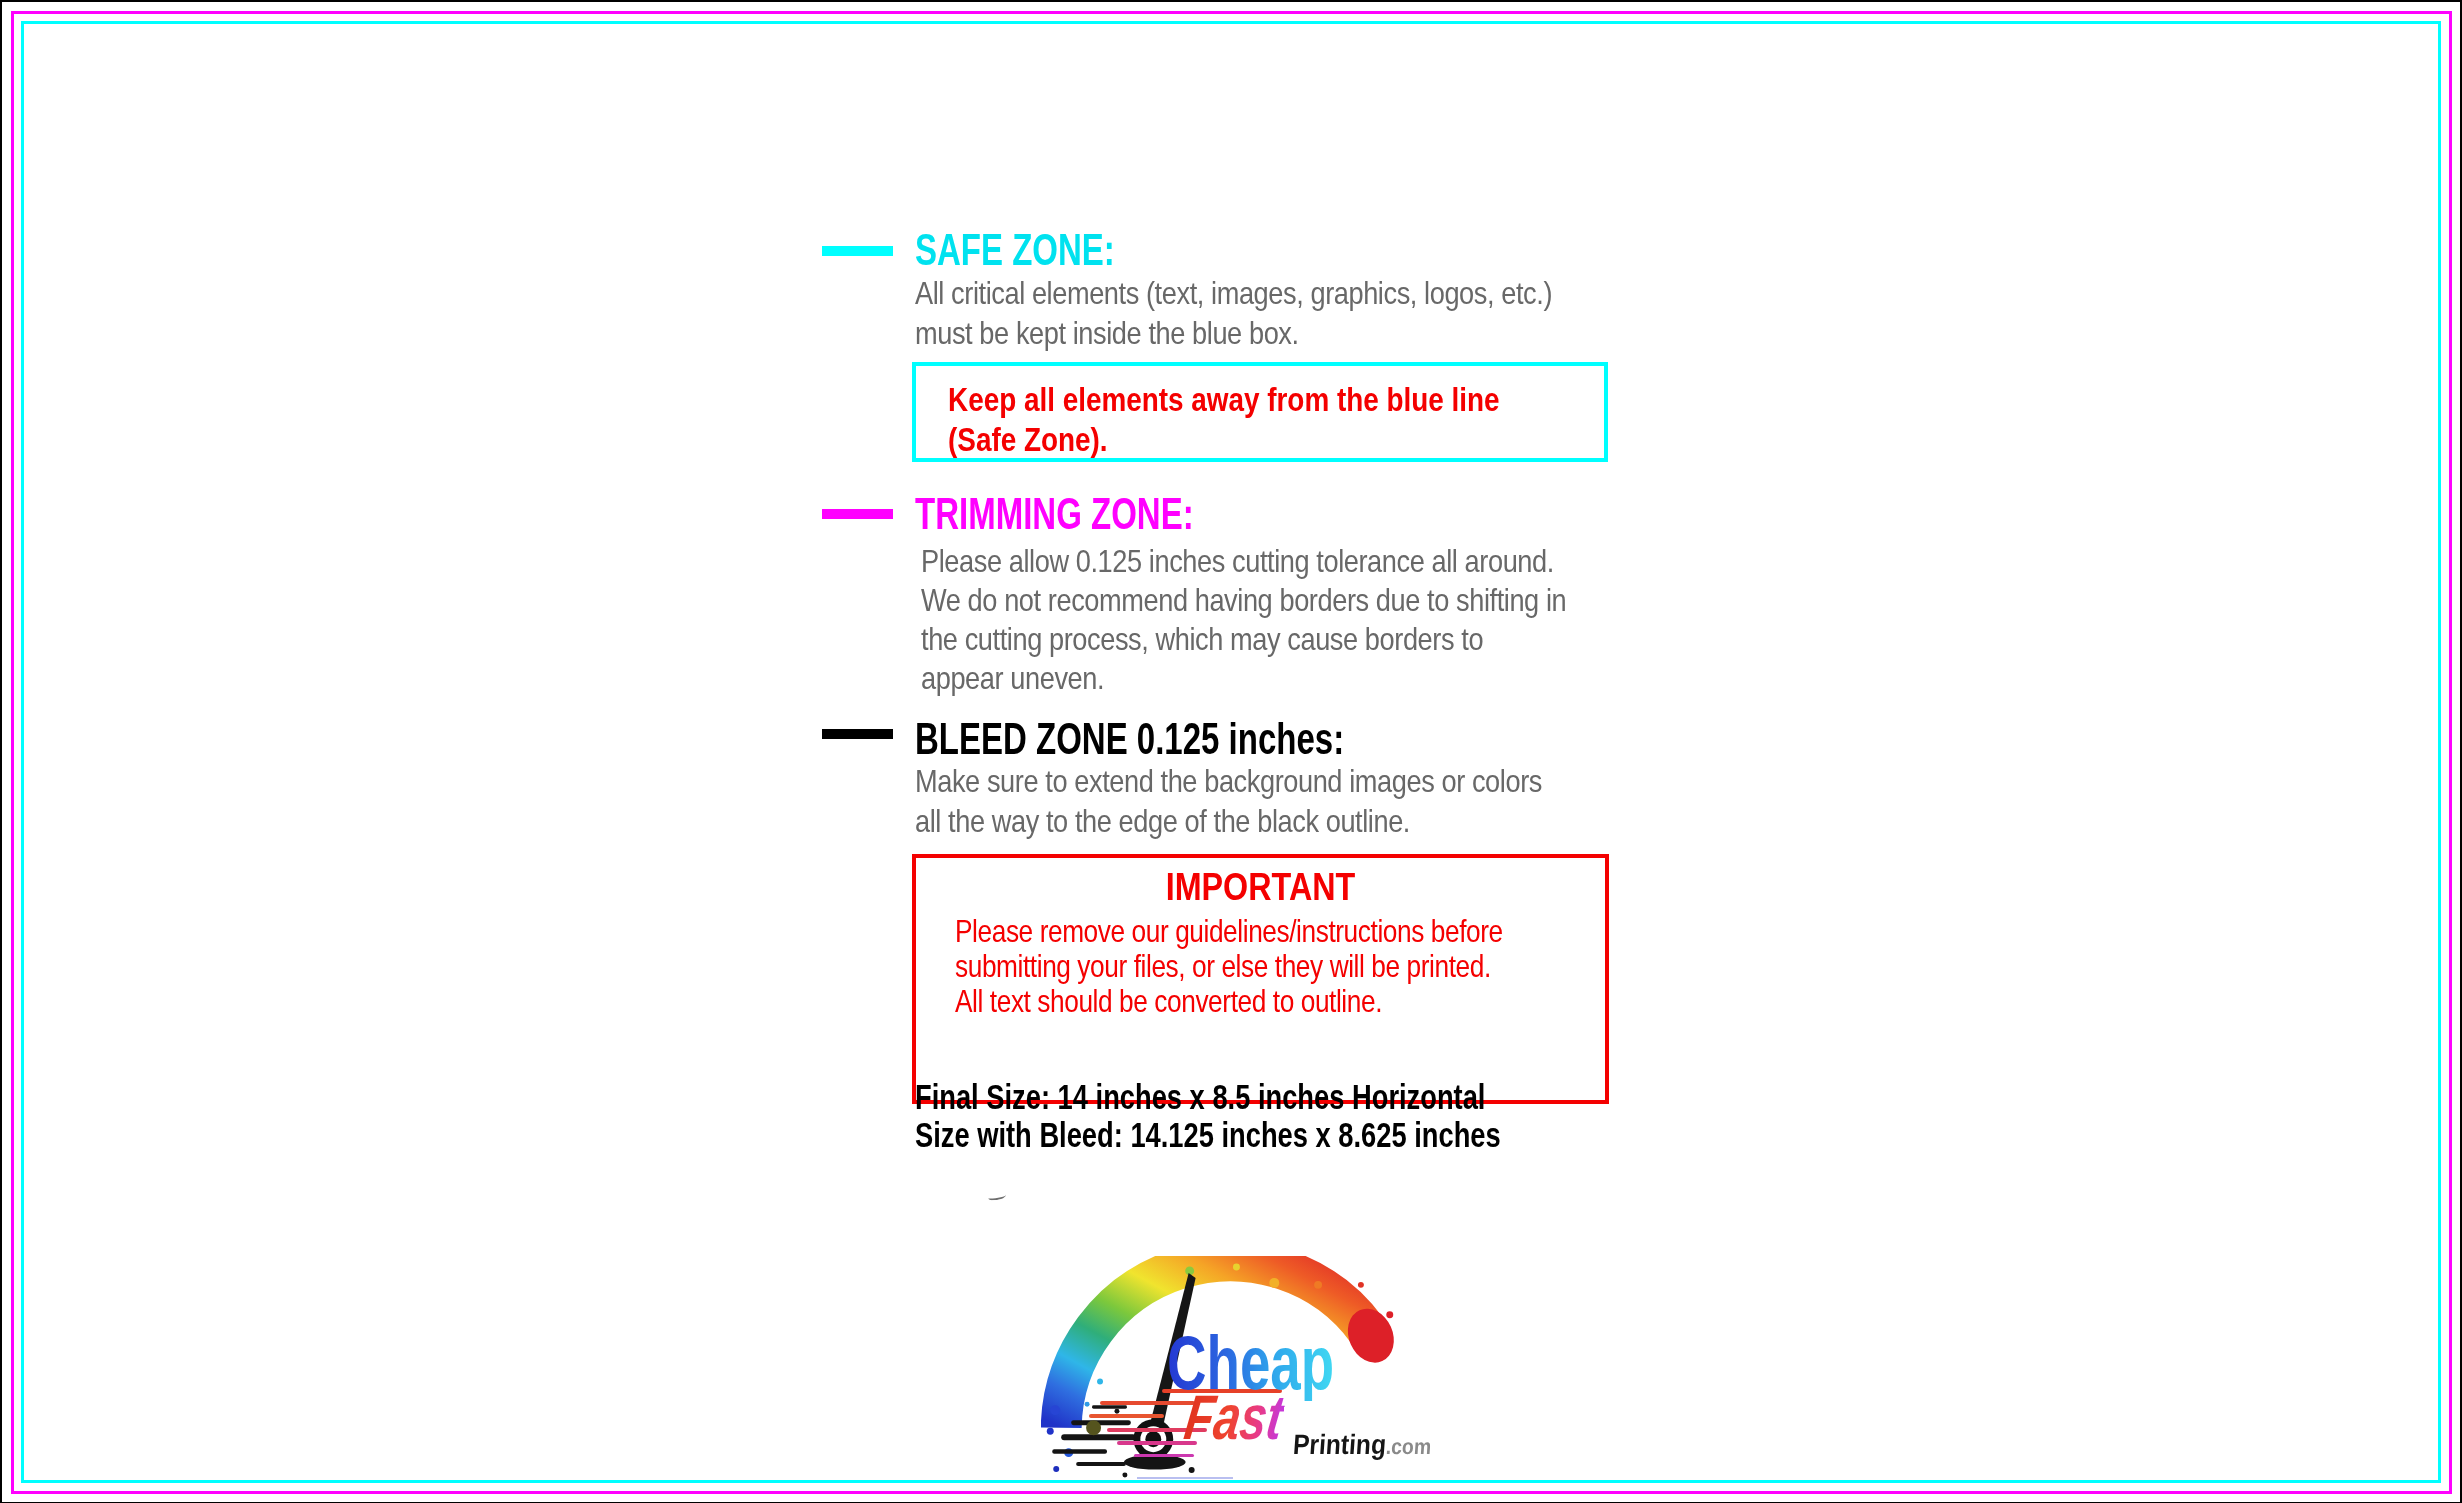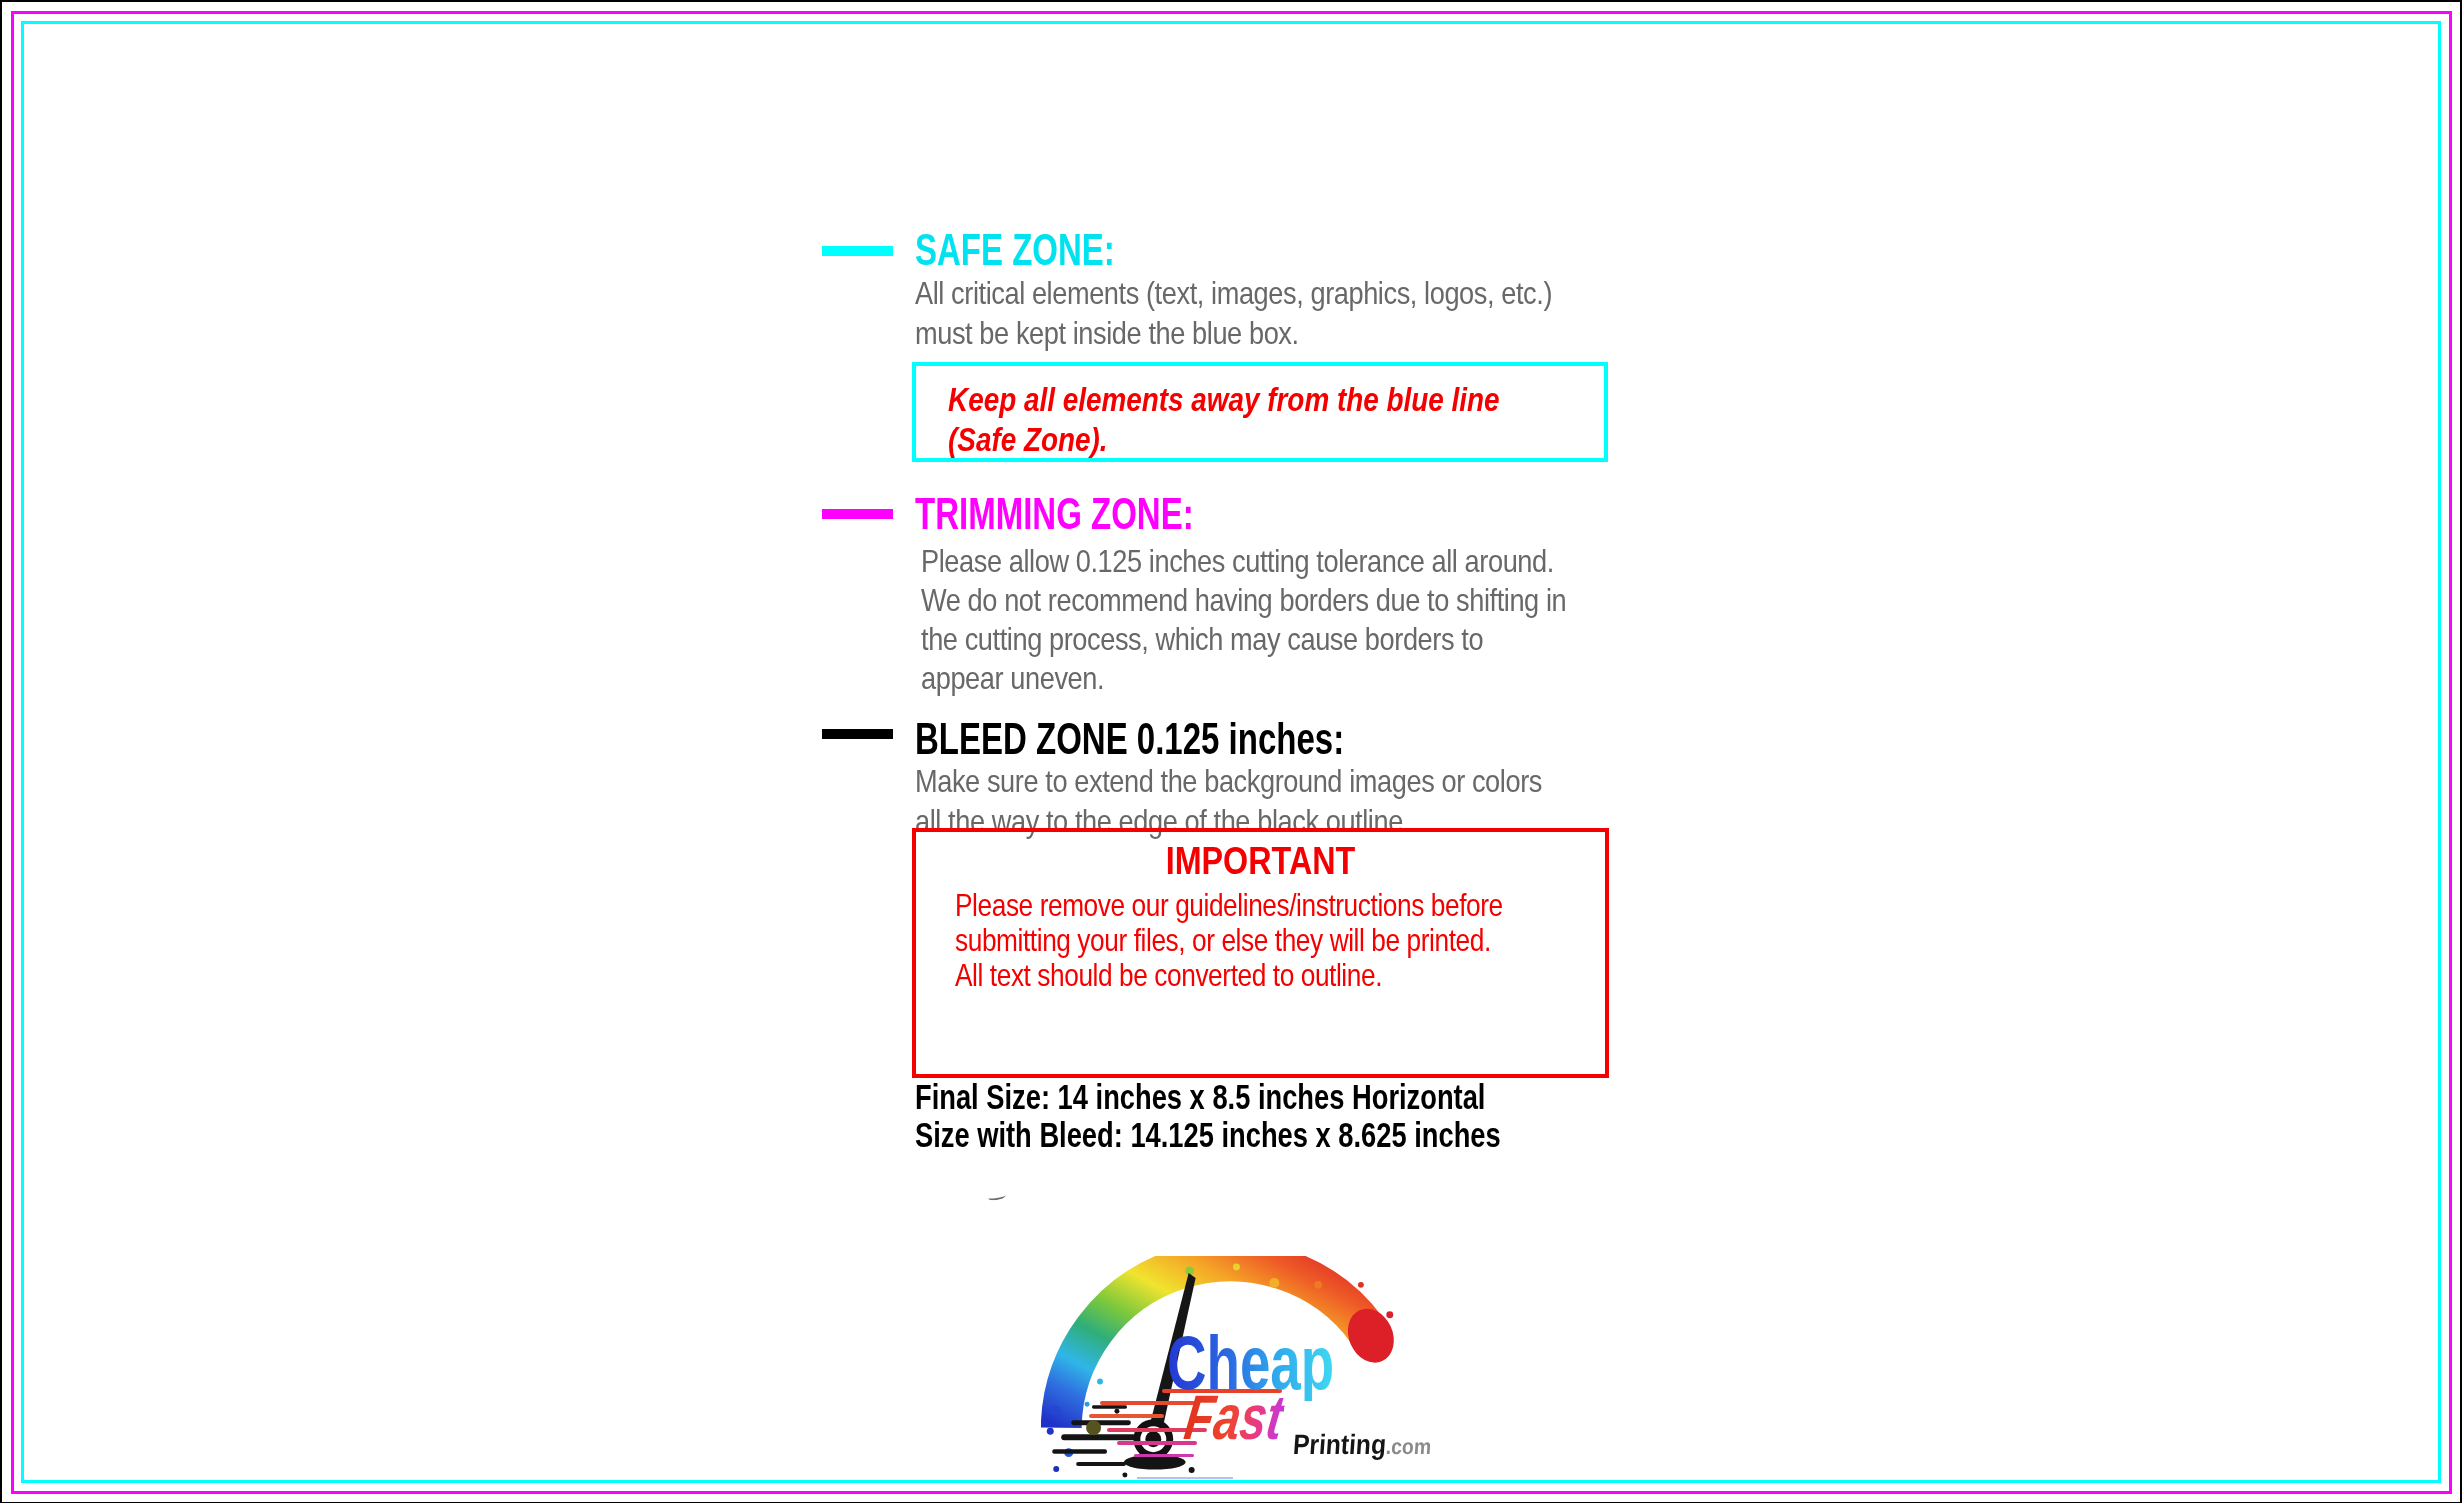--- a/index.html
+++ b/index.html
@@ -33,31 +33,31 @@
     position:absolute;color:#686868;font-size:32px;line-height:40px;
     transform:scaleX(0.85);transform-origin:0 0;white-space:nowrap;letter-spacing:-0.5px;
   }
   .para.safe-b{left:915px;top:273px;}
   .para.trim-b{left:921px;top:542px;line-height:39px;}
   .para.bleed-b{left:915px;top:761px;}
 
   
   .notebox{
     position:absolute;left:912px;top:362px;width:696px;height:100px;
-    box-sizing:border-box;border:4px solid #00ffff;font-style:italic;
+    box-sizing:border-box;border:4px solid #00ffff;
   }
   .notebox .txt{
     position:absolute;left:32px;top:13px;color:#f40000;font-weight:bold;
     font-size:34px;line-height:40px;white-space:nowrap;
     transform:scaleX(0.82);transform-origin:0 0;
   }
 
   
   .impbox{
-    position:absolute;left:912px;top:828px;width:697px;height:250px;
+    position:absolute;left:912px;top:854px;width:697px;height:250px;
     box-sizing:border-box;border:4.5px solid #f40000;
   }
   .impbox .title{
     position:absolute;left:0;right:0;top:10px;text-align:center;color:#f40000;
     font-size:38px;font-weight:bold;line-height:1;transform:scaleX(0.85);transform-origin:50% 0;
   }
   .impbox .txt{
     position:absolute;left:39px;top:56px;color:#f40000;font-size:32px;line-height:35px;
     white-space:nowrap;transform:scaleX(0.82);transform-origin:0 0;letter-spacing:-0.5px;
   }

